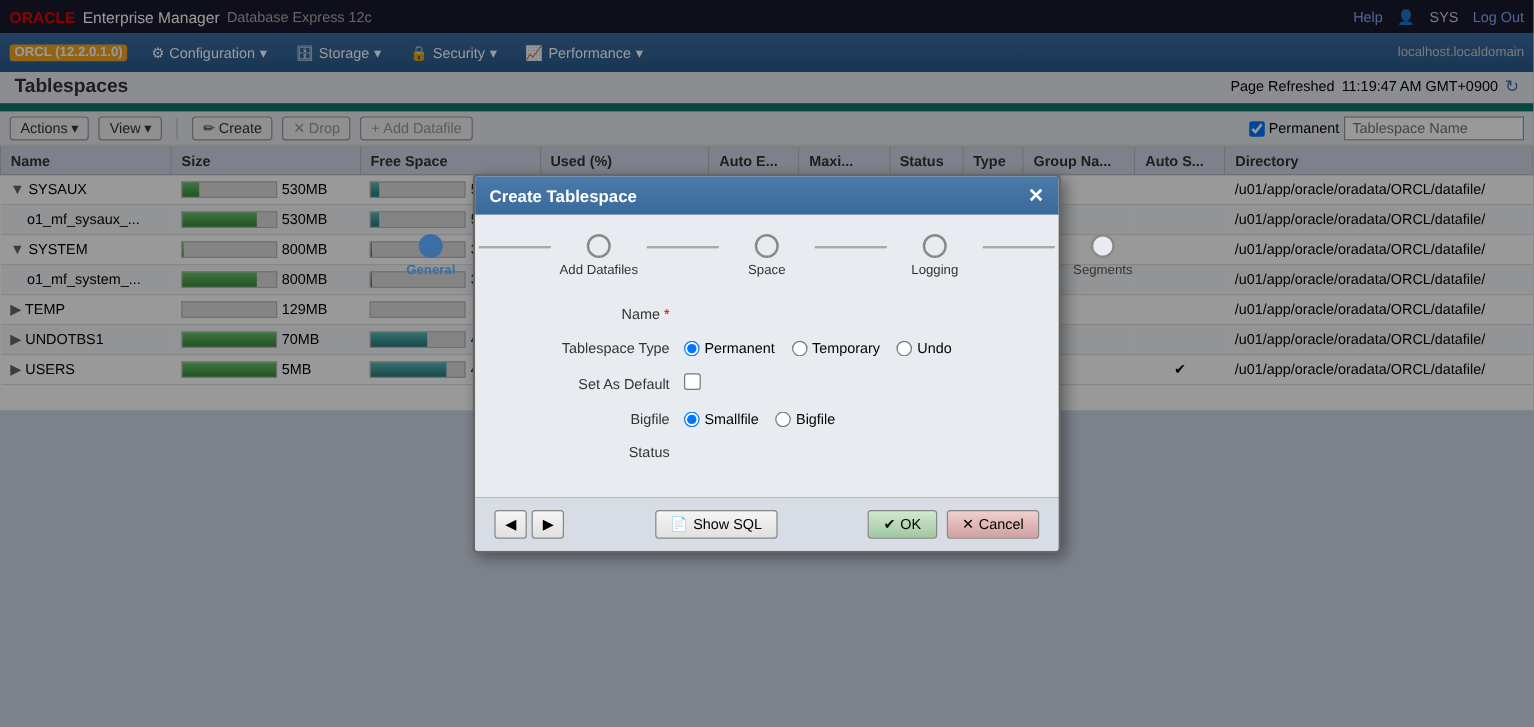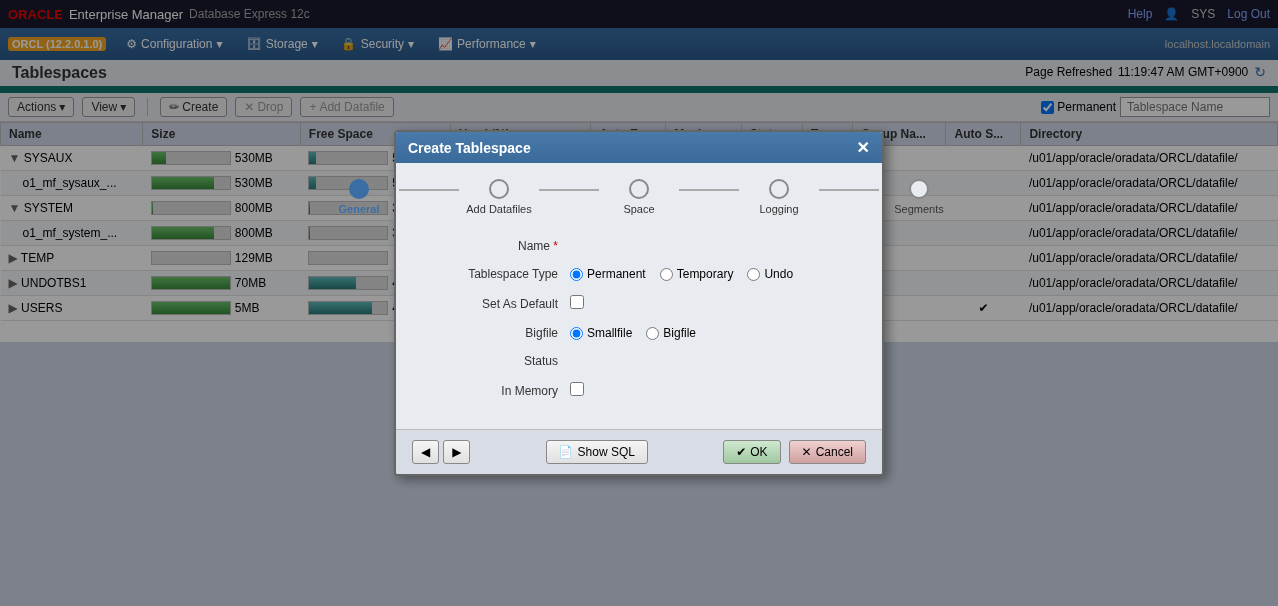--- a/index.html
+++ b/index.html
@@ -624,26 +624,20 @@
             <input type="radio" name="bigfile" style="">
             <span>Bigfile</span>
           </label>
         </div>
       </div>
 
       <div class="form-row">
         <div class="form-label">Status</div>
       </div>
 
-      <div class="form-row">
-        <div class="form-label">In Memory</div>
-        <div class="form-value">
-          <input type="checkbox" class="checkbox-item" style="">
-        </div>
-      </div>
     </div>
 
     <div class="modal-footer">
       <div class="footer-nav">
         <button class="btn btn-nav">◀</button>
         <button class="btn btn-nav">▶</button>
       </div>
       <div class="footer-center">
         <button class="btn">
           <span>📄</span>

